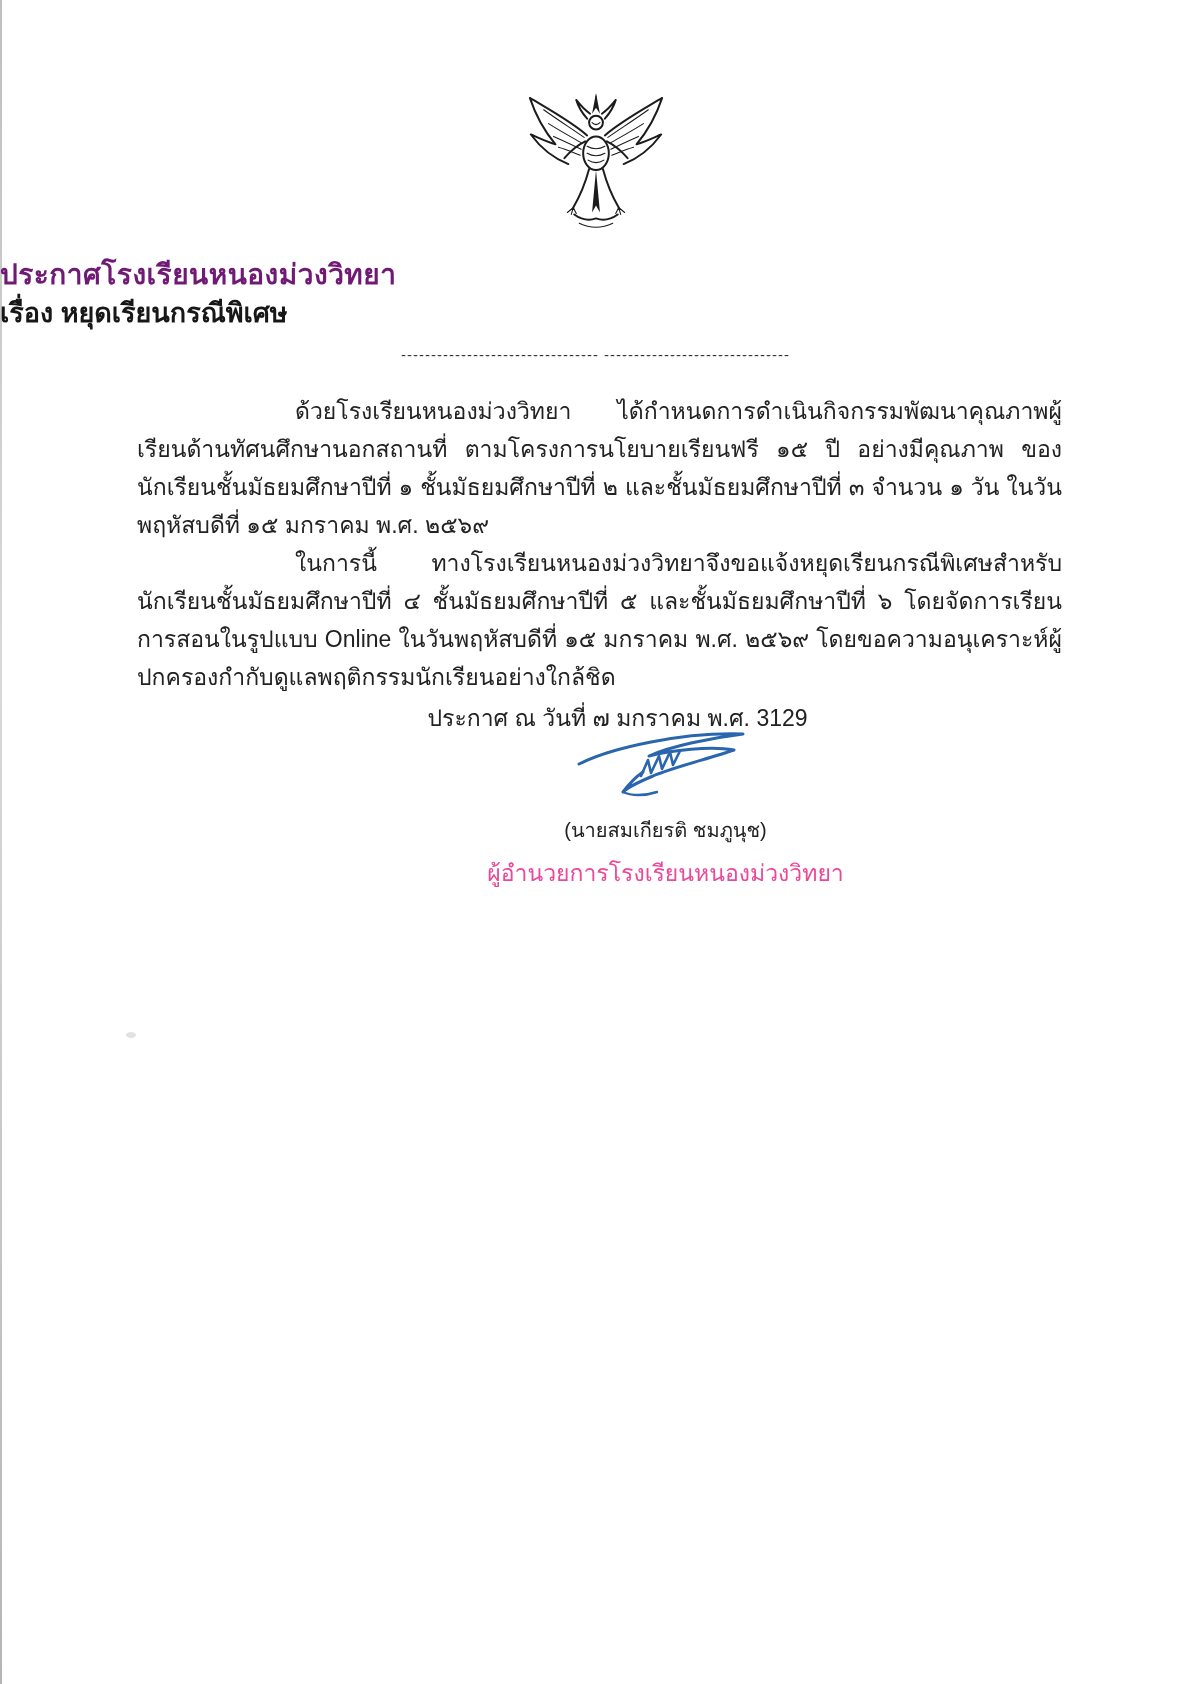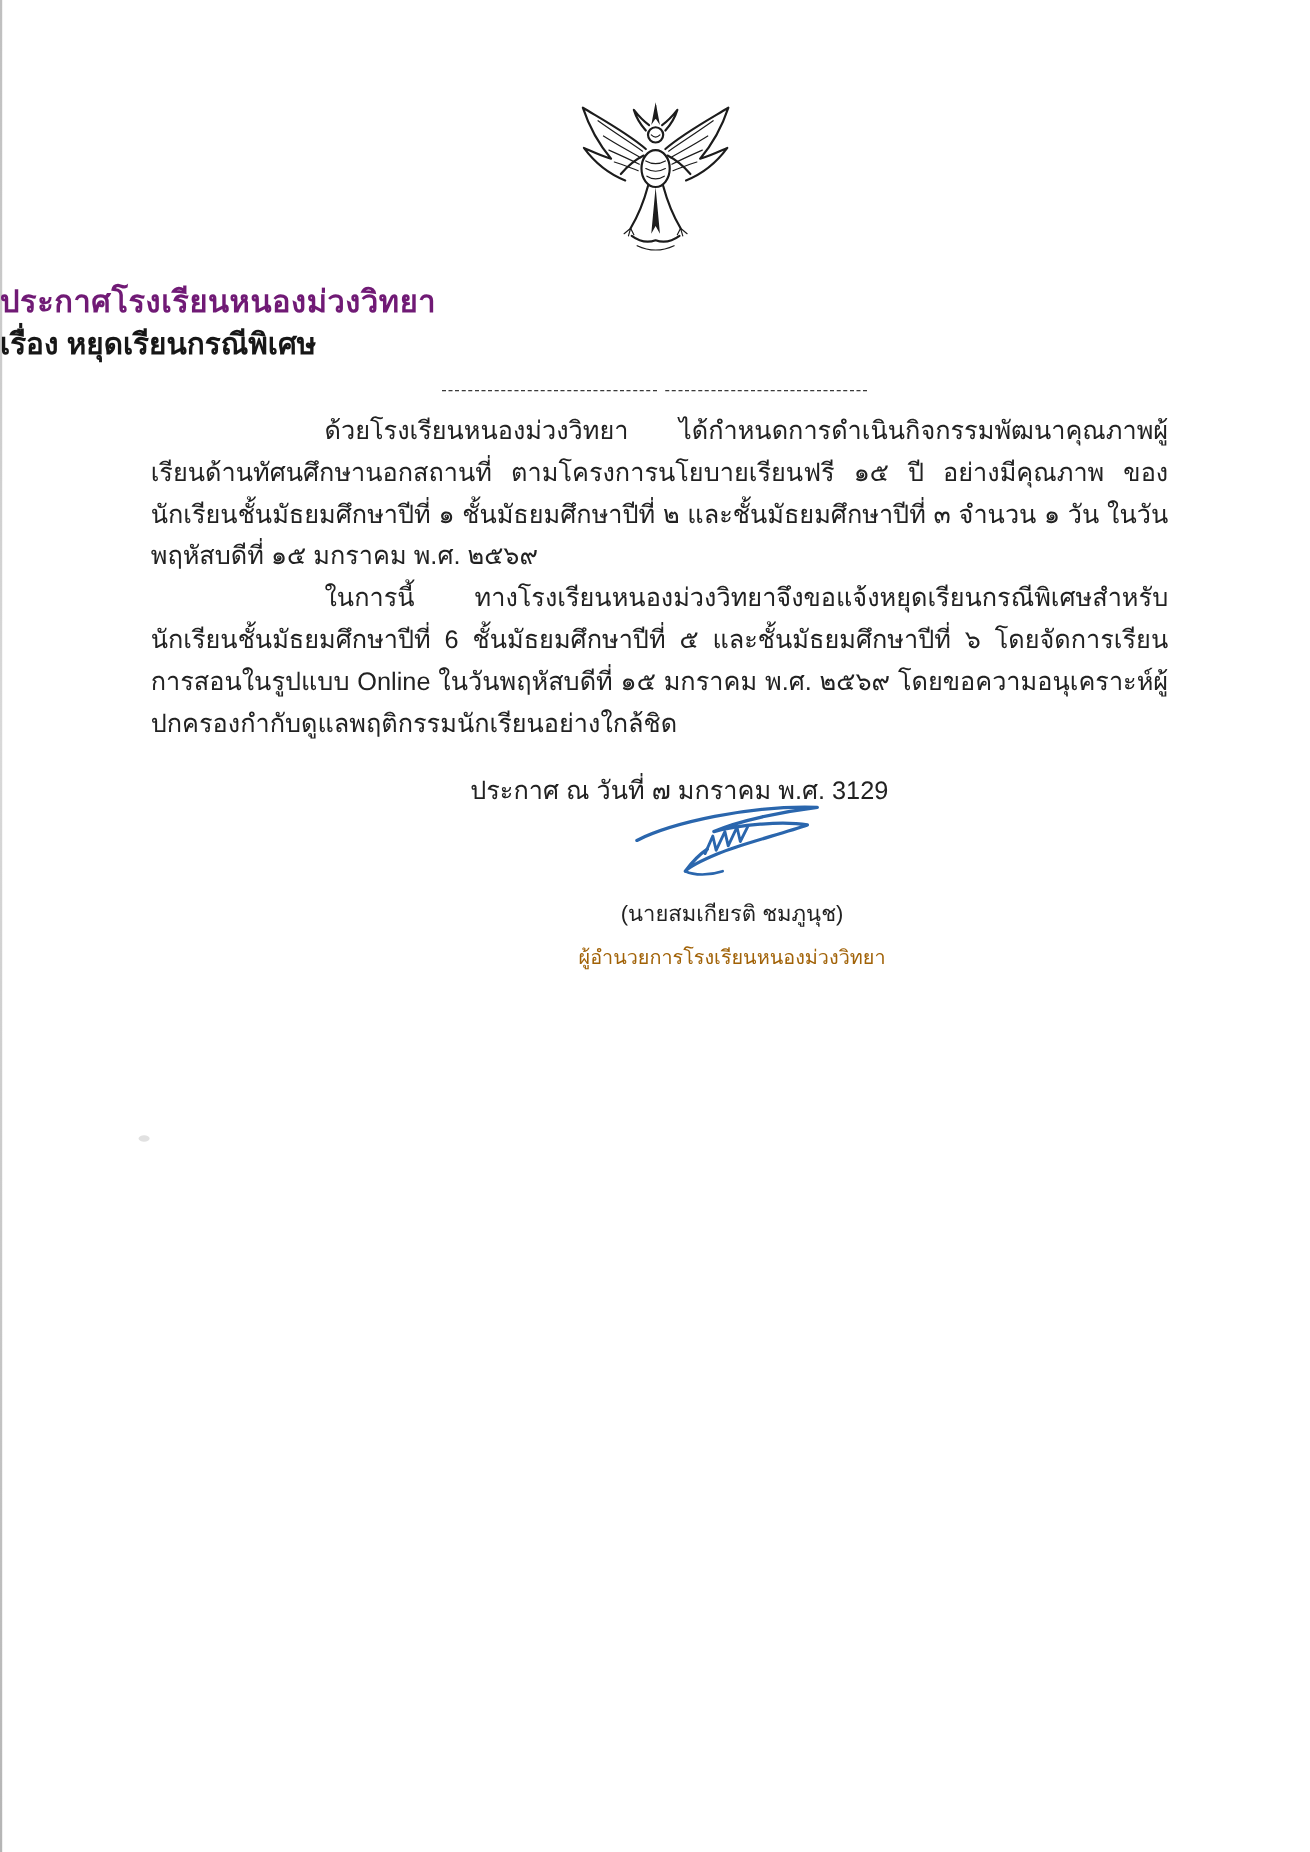--- a/index.html
+++ b/index.html
@@ -32,39 +32,39 @@
   .title2{
     position:absolute;top:291px;left:0;width:100%;
     text-align:left;font-size:27px;font-weight:bold;color:#171717;
   }
   .divider{
     position:absolute;top:346px;left:0;width:100%;
     text-align:center;font-size:15px;color:#3a3a3a;
     letter-spacing:1px;white-space:pre;
   }
   .bodytext{
-    position:absolute;top:372px;left:137px;width:925px;
+    position:absolute;top:392px;left:137px;width:925px;
     font-size:23px;line-height:38px;color:#222;
     text-align:justify;
   }
   .bodytext p{margin:0;text-indent:158px;}
   .closing{margin-top:24px;}
   .dateline{
     position:absolute;top:700px;left:50%;
     transform:translateX(-50%);margin-left:22px;
     font-size:23px;color:#222;white-space:nowrap;
   }
   .sig-block{
     position:absolute;top:726px;left:50%;
     transform:translateX(-50%);margin-left:70px;
     width:420px;text-align:center;
   }
   .signature-svg{display:block;margin:0 auto;width:190px;height:86px;}
   .signer-name{font-size:20px;color:#222;margin-top:2px;}
-  .signer-title{font-size:18px;color:#a16207;margin-top:9px;}
+  .signer-title{font-size:23px;color:#ec4899;margin-top:9px;}
   .g-stroke{fill:none;stroke:#1c1c1c;stroke-width:2;stroke-linecap:round;stroke-linejoin:round;}
   .g-thin{fill:none;stroke:#1c1c1c;stroke-width:1.1;stroke-linecap:round;}
   .g-fill{fill:#1c1c1c;}
 </style>
 </head>
 <body>
 
 <div class="page">
 
   <div class="scan-edge"></div>
@@ -112,21 +112,21 @@
     <path class="g-stroke" d="M53 124 Q64 132 75 128 Q86 132 97 124"></path>
     <path class="g-thin" d="M58 133 Q75 141 92 133"></path>
   </svg>
 
   <div class="title1">ประกาศโรงเรียนหนองม่วงวิทยา</div>
   <div class="title2">เรื่อง  หยุดเรียนกรณีพิเศษ</div>
   <div class="divider">--------------------------------- -------------------------------</div>
 
   <div class="bodytext">
     <p>ด้วยโรงเรียนหนองม่วงวิทยา ได้กำหนดการดำเนินกิจกรรมพัฒนาคุณภาพผู้เรียนด้านทัศนศึกษานอกสถานที่ ตามโครงการนโยบายเรียนฟรี ๑๕ ปี อย่างมีคุณภาพ ของนักเรียนชั้นมัธยมศึกษาปีที่ ๑ ชั้นมัธยมศึกษาปีที่ ๒ และชั้นมัธยมศึกษาปีที่ ๓ จำนวน ๑ วัน ในวันพฤหัสบดีที่ ๑๕ มกราคม พ.ศ. ๒๕๖๙</p>
-    <p>ในการนี้ ทางโรงเรียนหนองม่วงวิทยาจึงขอแจ้งหยุดเรียนกรณีพิเศษสำหรับนักเรียนชั้นมัธยมศึกษาปีที่ 6 ชั้นมัธยมศึกษาปีที่ ๕ และชั้นมัธยมศึกษาปีที่ ๖ โดยจัดการเรียนการสอนในรูปแบบ Online ในวันพฤหัสบดีที่ ๑๕ มกราคม พ.ศ. ๒๕๖๙ โดยขอความอนุเคราะห์ผู้ปกครองกำกับดูแลพฤติกรรมนักเรียนอย่างใกล้ชิด</p>
+    <p>ในการนี้ ทางโรงเรียนหนองม่วงวิทยาจึงขอแจ้งหยุดเรียนกรณีพิเศษสำหรับนักเรียนชั้นมัธยมศึกษาปีที่ ๔ ชั้นมัธยมศึกษาปีที่ ๕ และชั้นมัธยมศึกษาปีที่ ๖ โดยจัดการเรียนการสอนในรูปแบบ Online ในวันพฤหัสบดีที่ ๑๕ มกราคม พ.ศ. ๒๕๖๙ โดยขอความอนุเคราะห์ผู้ปกครองกำกับดูแลพฤติกรรมนักเรียนอย่างใกล้ชิด</p>
   </div>
 
   <div class="dateline">ประกาศ ณ วันที่ ๗ มกราคม พ.ศ. 3129</div>
 
   <div class="sig-block">
 
     <svg class="signature-svg" viewBox="0 0 190 86" aria-hidden="true">
       <g fill="none" stroke="#2a66ad" stroke-width="3" stroke-linecap="round" stroke-linejoin="round">
         <path d="M8 38 C40 22 110 6 172 8 C140 12 100 20 78 30 C100 24 140 20 163 24 C140 32 100 42 82 50 C70 55 58 60 52 66 C58 58 66 50 72 46"></path>
         <path d="M70 50 l7 -16 l3 13 l8 -17 l3 13 l8 -17 l3 13 l7 -14" stroke-width="2.6"></path>

